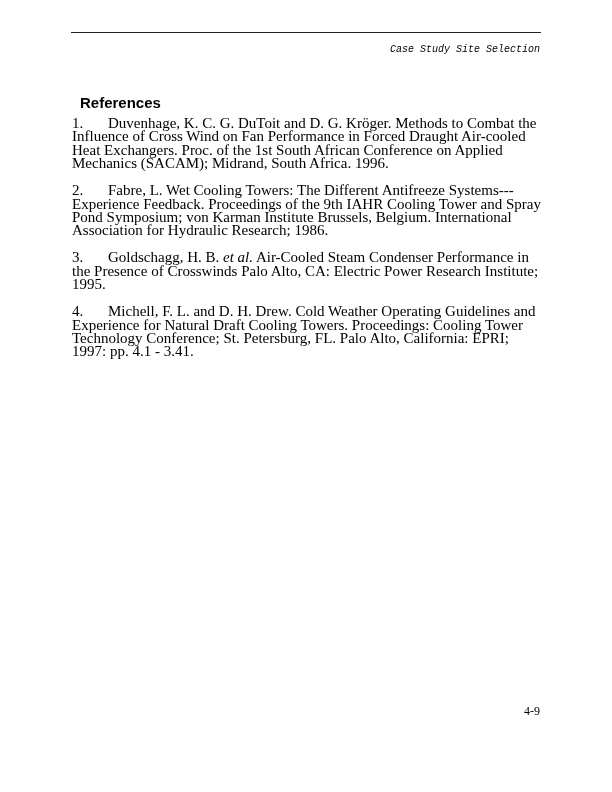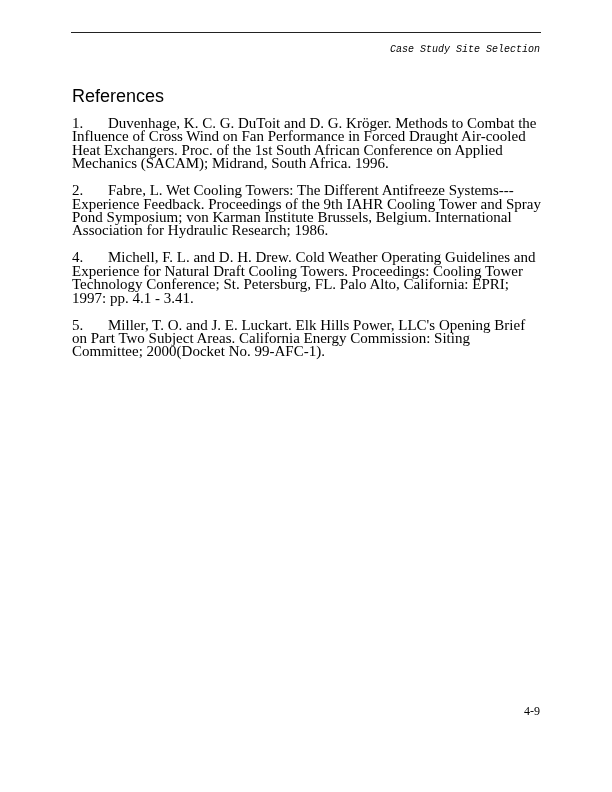--- a/index.html
+++ b/index.html
@@ -29,23 +29,23 @@
       top: 44px;
       font-size: 10px;
       font-style: italic;
       font-family: Liberation Mono, monospace;
     }
     .section-title {
       position: absolute;
       left: 72px;
       top: 86px;
       font-family: "Liberation Sans", sans-serif;
-      font-weight: normal;
-      font-size: 18px;
-      margin: 0;
+      font-weight: bold;
+      font-size: 15px;
+      margin: 8px;
     }
     .refs {
       position: absolute;
       left: 72px;
       top: 117px;
       width: 470px;
       font-size: 15px;
       line-height: 13.4px;
     }
     .ref {
@@ -73,20 +73,20 @@
 <h2 class="section-title">References</h2>
 
 <div class="refs">
   <p class="ref">
     <span class="ref-num">1.</span><span class="ref-text">Duvenhage, K. C. G. DuToit and D. G. Kröger. Methods to Combat the Influence of Cross Wind on Fan Performance in Forced Draught Air-cooled Heat Exchangers. Proc. of the 1st South African Conference on Applied Mechanics (SACAM); Midrand, South Africa. 1996.</span>
   </p>
   <p class="ref">
     <span class="ref-num">2.</span><span class="ref-text">Fabre, L. Wet Cooling Towers: The Different Antifreeze Systems---Experience Feedback. Proceedings of the 9th IAHR Cooling Tower and Spray Pond Symposium; von Karman Institute Brussels, Belgium. International Association for Hydraulic Research; 1986.</span>
   </p>
   <p class="ref">
-    <span class="ref-num">4.</span><span class="ref-text">Michell, F. L. and D. H. Drew. Cold Weather Operating Guidelines and Experience for Natural Draft Cooling Towers. Proceedings: Cooling Tower Technology Conference; St. Petersburg, FL. Palo Alto, California: EPRI; 1997: pp. 4.1 - 3.41.</span>
+    <span class="ref-num">3.</span><span class="ref-text">Goldschagg, H. B. </span><i>et al.</i><span> Air-Cooled Steam Condenser Performance in the Presence of Crosswinds Palo Alto, CA: Electric Power Research Institute; 1995.</span>
   </p>
   <p class="ref">
-    <span class="ref-num">5.</span><span class="ref-text">Miller, T. O. and J. E. Luckart. Elk Hills Power, LLC's Opening Brief on Part Two Subject Areas. California Energy Commission: Siting Committee; 2000(Docket No. 99-AFC-1).</span>
+    <span class="ref-num">4.</span><span class="ref-text">Michell, F. L. and D. H. Drew. Cold Weather Operating Guidelines and Experience for Natural Draft Cooling Towers. Proceedings: Cooling Tower Technology Conference; St. Petersburg, FL. Palo Alto, California: EPRI; 1997: pp. 4.1 - 3.41.</span>
   </p>
 </div>
 
 <div class="page-number">4-9</div>
 
 </body></html>

